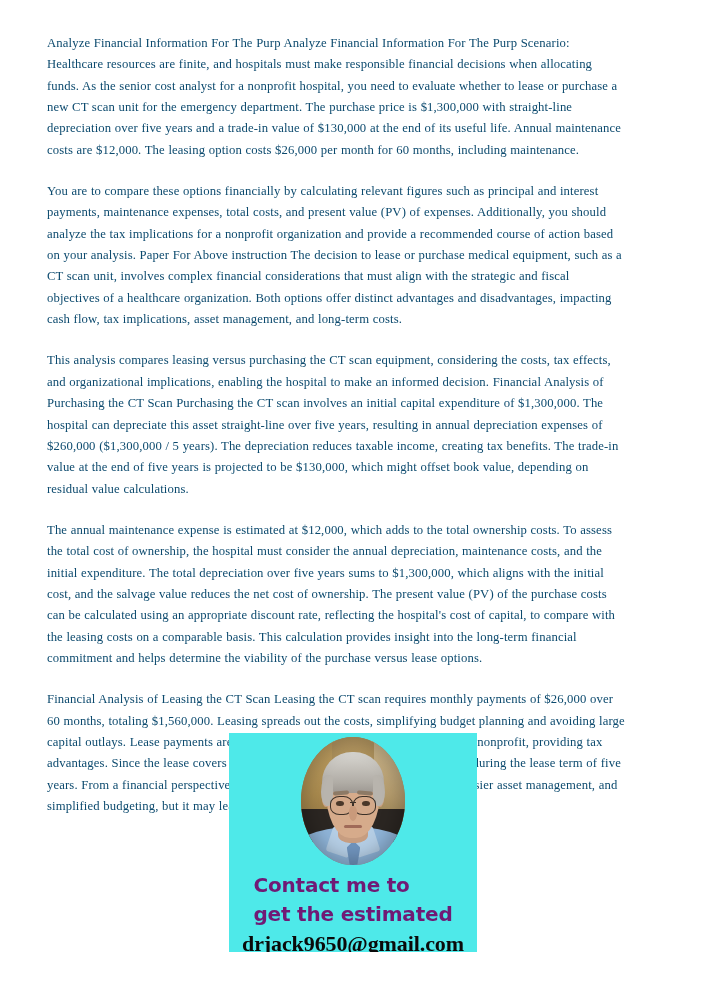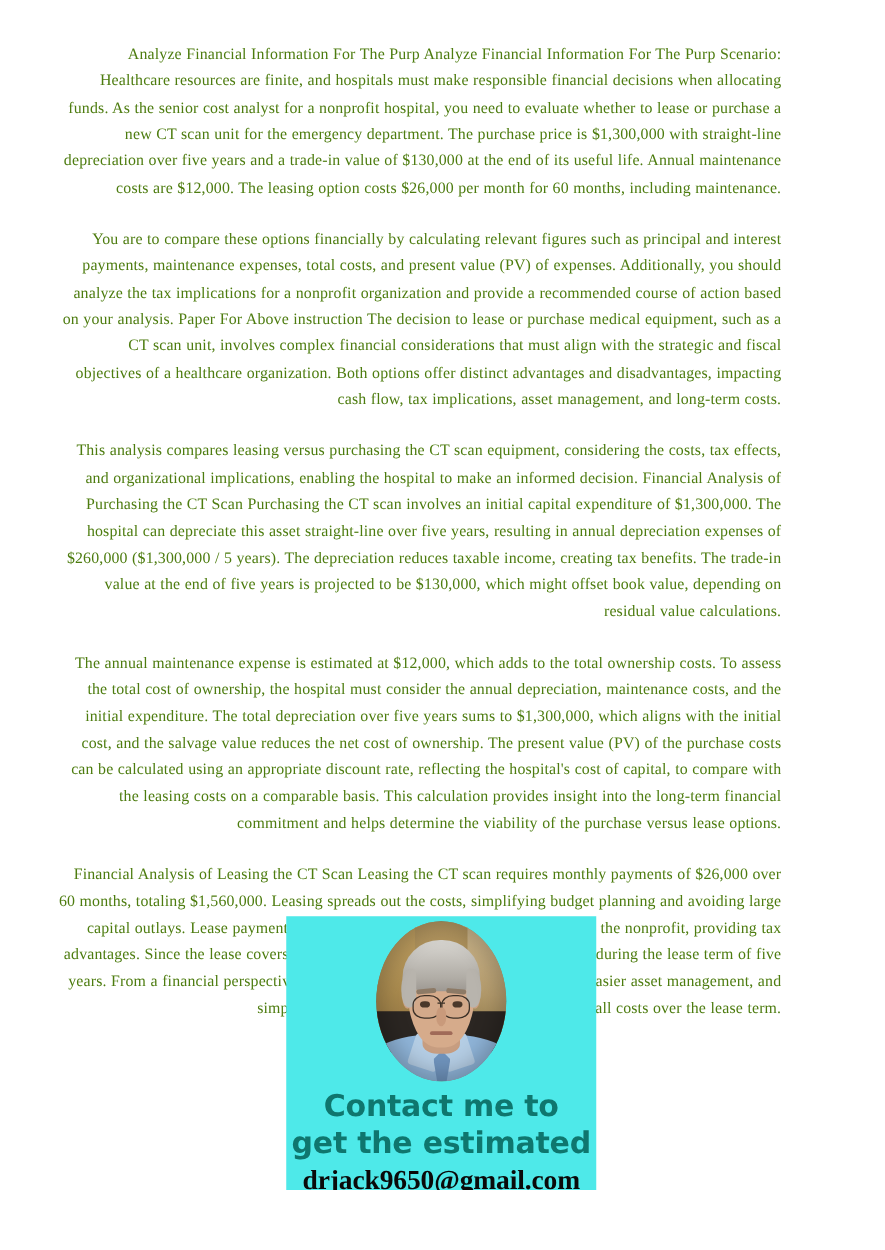--- a/index.html
+++ b/index.html
@@ -28,22 +28,22 @@
     position: absolute;
     left: 47px;
     top: 33px;
     width: 578px;
   }
 
   .paragraph {
     font-family: "Liberation Serif", "DejaVu Serif", serif;
     font-size: 12.7px;
     line-height: 21.35px;
-    color: #4d7c0f;
-    text-align: right;
+    color: #0c4a6e;
+    text-align: left;
     margin: 0 0 20px 0;
     letter-spacing: 0.01em;
     word-spacing: 0.02em;
   }
   .paragraph:last-child {
     margin-bottom: 0;
   }
 
   
   #contact-overlay {
@@ -181,24 +181,24 @@
   .ph-shadow {
     position: absolute; left: 0; top: 0; width: 100%; height: 100%;
     box-shadow: inset 0 0 16px 6px rgba(0,0,0,0.22);
     border-radius: 50% / 50%;
   }
 
   #contact-headline {
     margin-top: 6px;
     font-family: "DejaVu Sans", "Liberation Sans", sans-serif;
     font-weight: bold;
-    font-size: 24px;
+    font-size: 20px;
     line-height: 29px;
-    color: #0f766e;
-    text-align: center;
+    color: #701a75;
+    text-align: left;
     letter-spacing: -0.2px;
   }
   .contact-headline-line { display: block; }
 
   #contact-email {
     margin-top: 2px;
     font-family: "Liberation Serif", "DejaVu Serif", serif;
     font-weight: bold;
     font-size: 22px;
     line-height: 26px;

